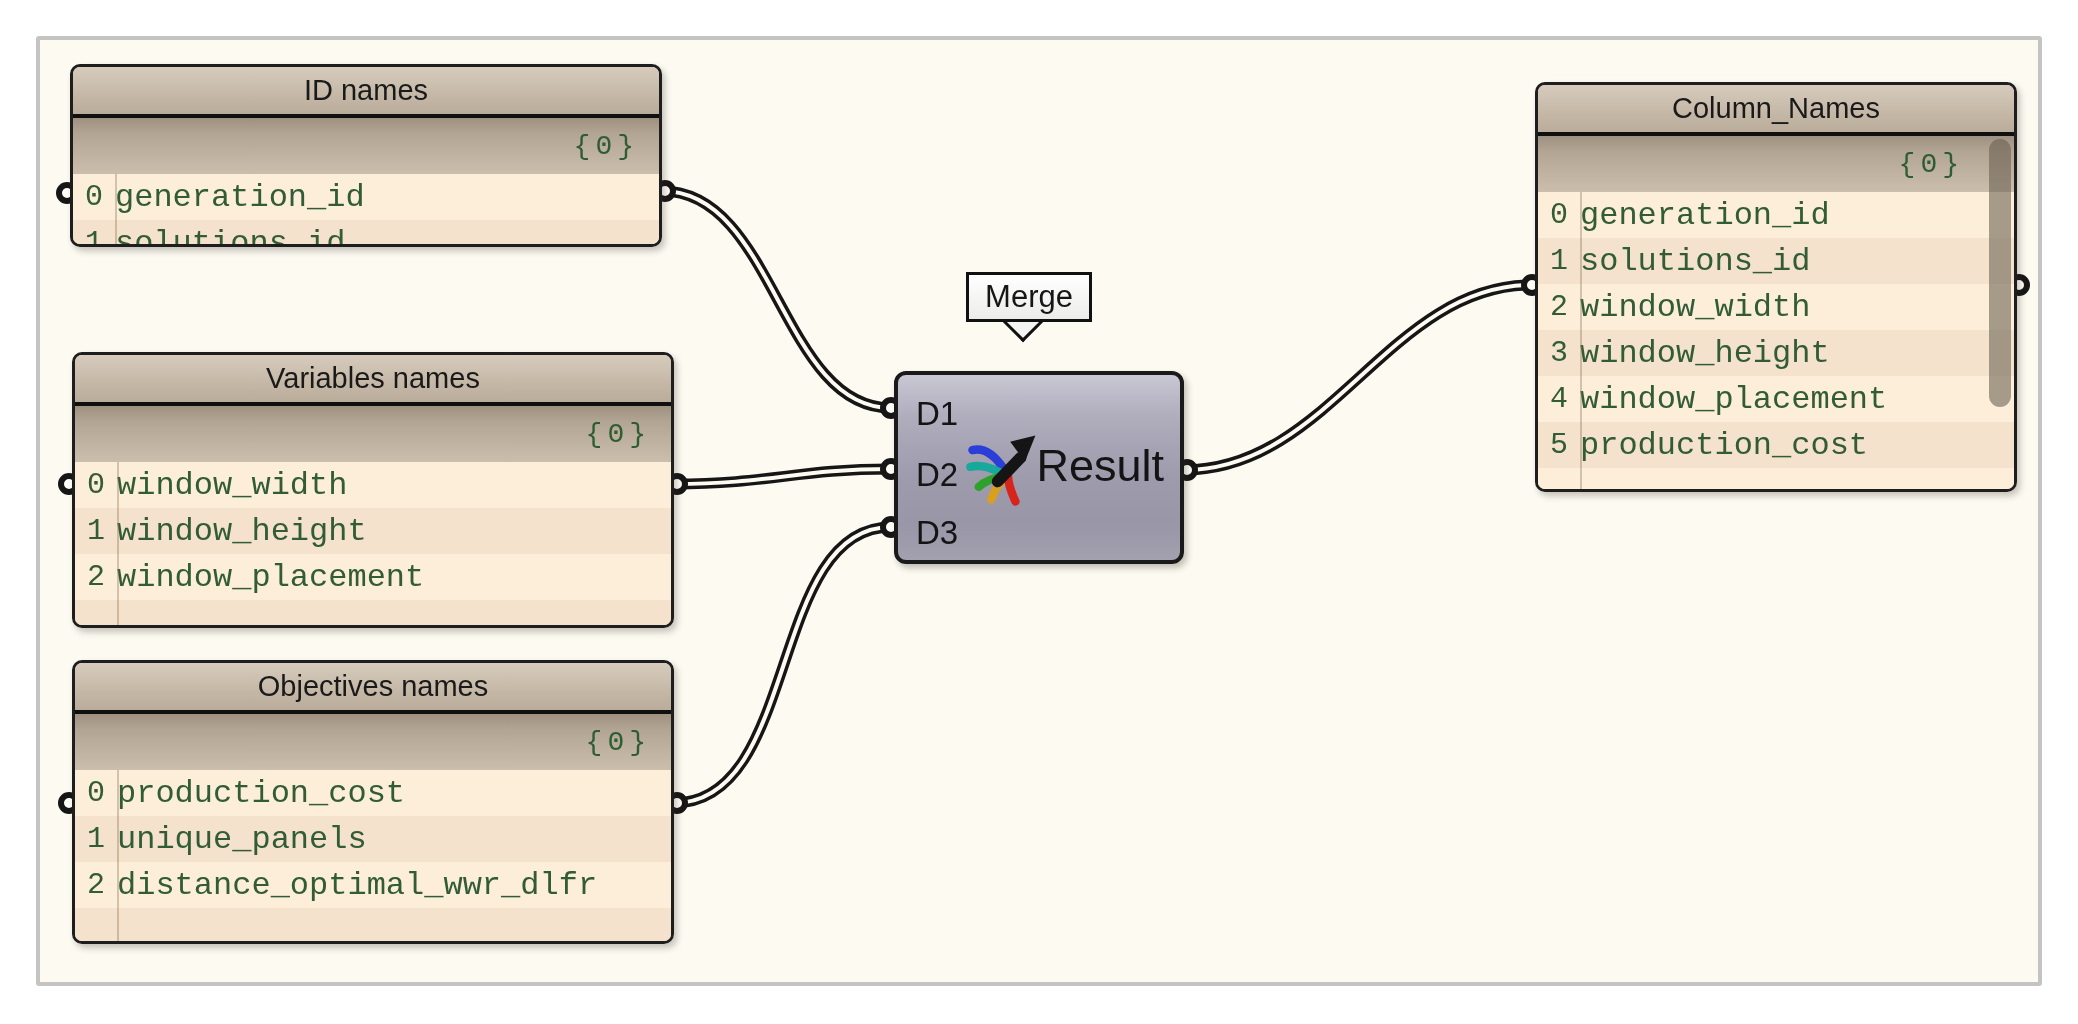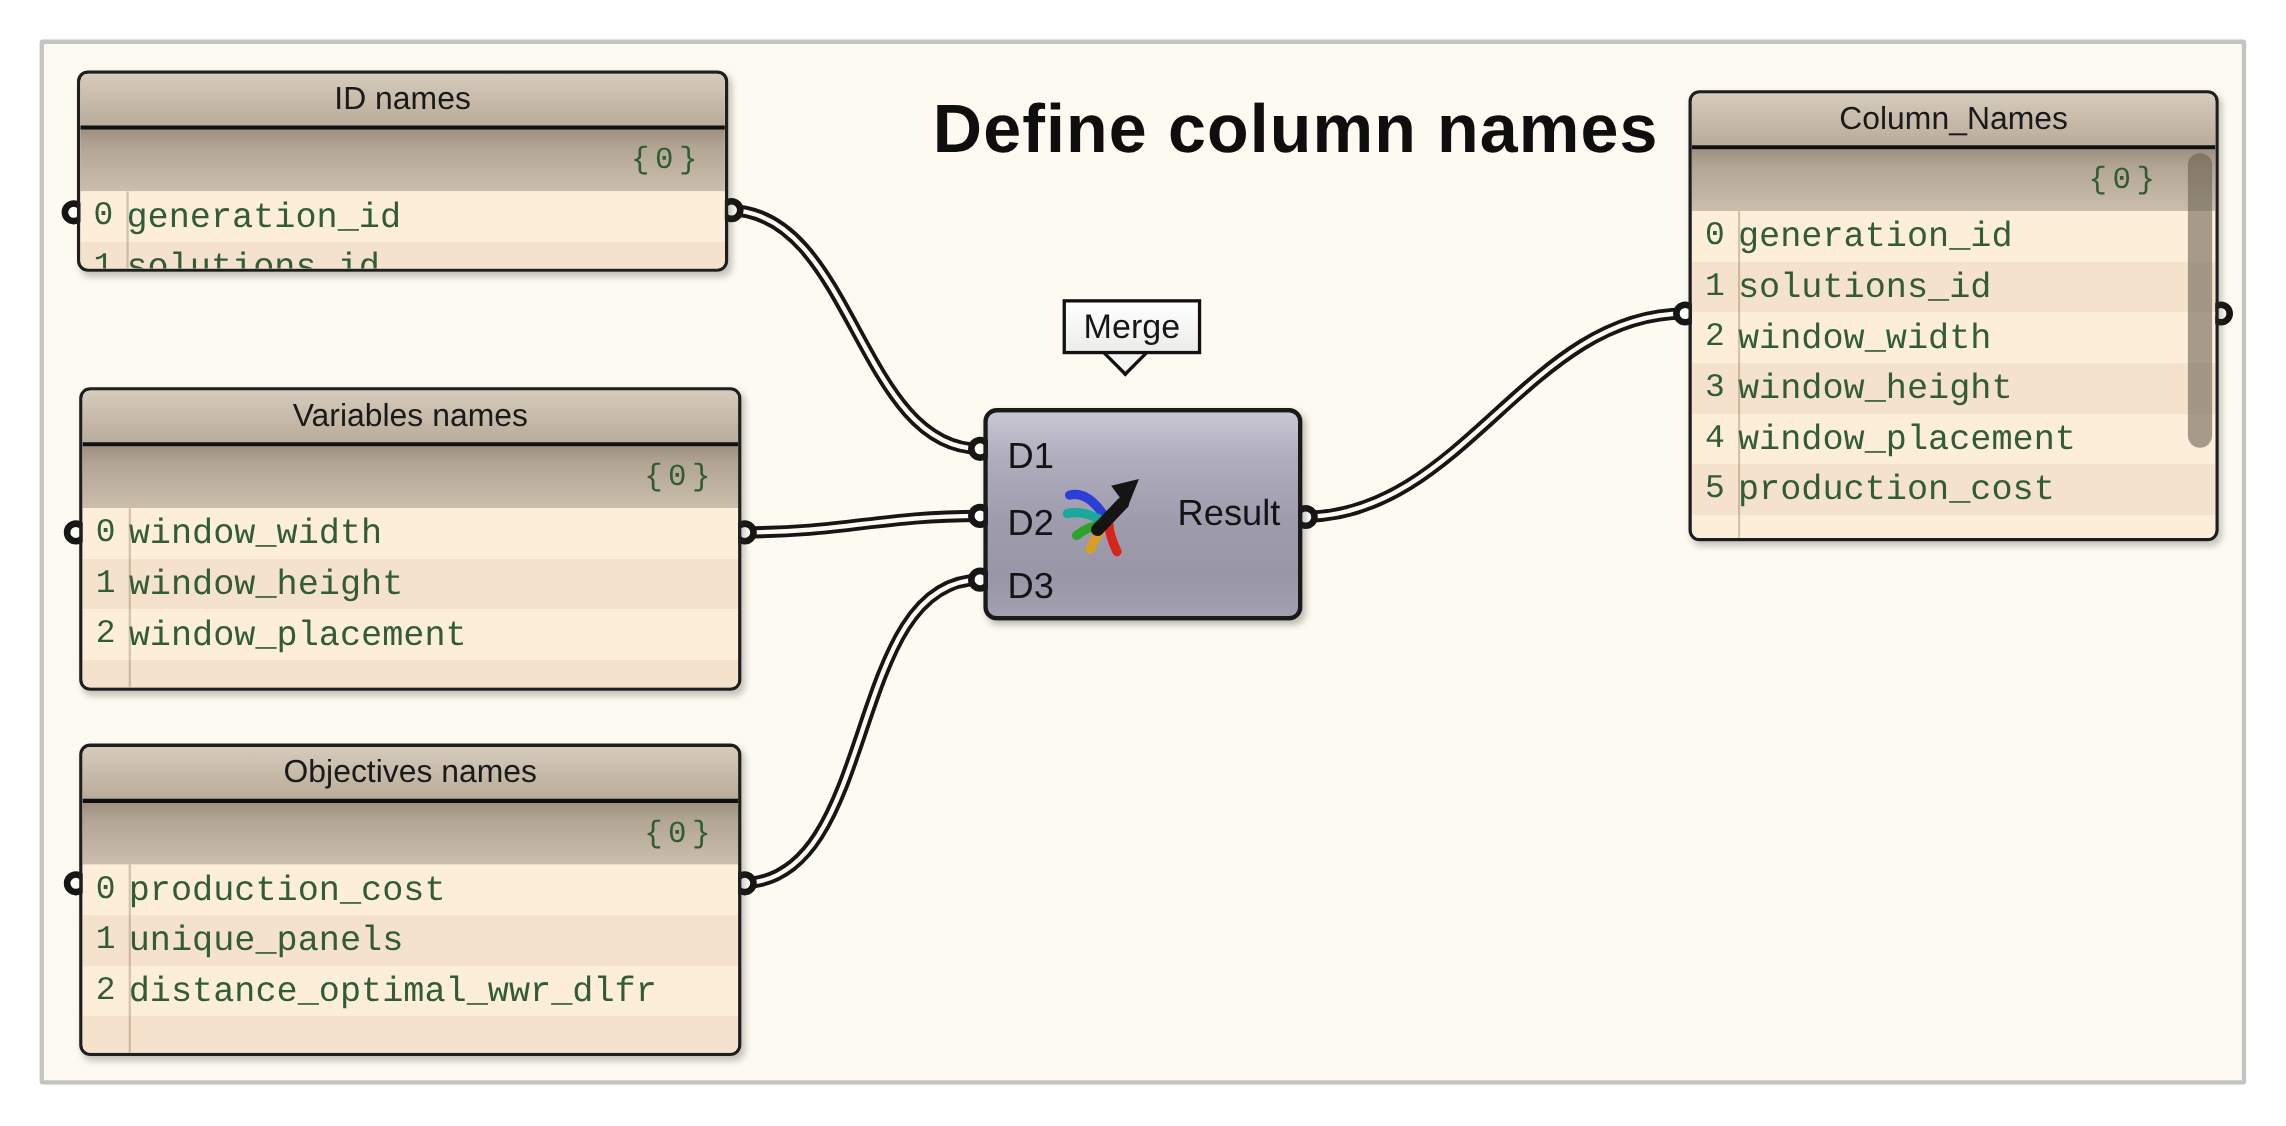--- a/index.html
+++ b/index.html
@@ -34,21 +34,21 @@
   
   .grip{position:absolute;width:22px;height:22px;border:6px solid #161616;border-radius:50%;
         background:#fffef8;box-sizing:border-box;z-index:2;}
   
   .component{position:absolute;left:894px;top:371px;width:290px;height:193px;z-index:3;
         border:4px solid #1a1a1a;border-radius:12px;box-sizing:border-box;
         background:linear-gradient(180deg,#c9c7d3 0%,#b0aebd 22%,#9d9bac 55%,#9896a7 80%,#a3a1af 100%);
         box-shadow:3px 4px 6px rgba(60,50,40,.3);}
   .in-label{position:absolute;left:18px;font-size:33px;color:#141414;}
   .out-label{position:absolute;right:16px;top:50%;transform:translateY(-54%);
-        font-size:33px;color:#141414;}
+        font-size:45px;color:#141414;}
   .comp-icon{position:absolute;left:66px;top:52px;width:84px;height:84px;}
   
   .tooltip{position:absolute;left:966px;top:272px;width:126px;height:50px;z-index:6;
         border:3px solid #111;box-sizing:border-box;display:flex;align-items:center;justify-content:center;
         background:linear-gradient(180deg,#ffffff 0%,#ececea 100%);font-size:31px;color:#161616;text-align:center;}
   .tooltip-tip{position:absolute;left:1008px;top:306px;width:27px;height:27px;z-index:5;
         background:#f4f4f2;border-right:3px solid #111;border-bottom:3px solid #111;
         transform:rotate(45deg);}
 </style>
 </head>
@@ -76,21 +76,20 @@
   <div class="grip" style="left:666px;top:473px"></div>
   <div class="grip" style="left:58px;top:792px"></div>
   <div class="grip" style="left:666px;top:792px"></div>
   <div class="grip" style="left:1521px;top:274px"></div>
   <div class="grip" style="left:2008px;top:274px"></div>
   <div class="grip" style="left:880px;top:397px"></div>
   <div class="grip" style="left:880px;top:458px"></div>
   <div class="grip" style="left:880px;top:516px"></div>
   <div class="grip" style="left:1176px;top:459px"></div>
 
-  <div class="bigtitle">Define column names</div>
 
   <div class="panel" style="left:70px;top:64px;width:592px;height:183px">
     <div class="panel-title">ID names</div>
     <div class="panel-path">{0}</div>
     <div class="panel-rows">
       <div class="vline"></div>
     <div class="prow">
           <span class="idx">0</span>
           <span class="val">generation_id</span>
         </div>
@@ -114,21 +113,21 @@
           <span class="idx">1</span>
           <span class="val">window_height</span>
         </div>
         <div class="prow">
           <span class="idx">2</span>
           <span class="val">window_placement</span>
         </div>
       </div>
   </div>
 
-  <div class="panel" style="left:72px;top:676px;width:602px;height:284px">
+  <div class="panel" style="left:72px;top:660px;width:602px;height:284px">
     <div class="panel-title">Objectives names</div>
     <div class="panel-path">{0}</div>
     <div class="panel-rows">
       <div class="vline"></div>
     <div class="prow">
           <span class="idx">0</span>
           <span class="val">production_cost</span>
         </div>
         <div class="prow">
           <span class="idx">1</span>

